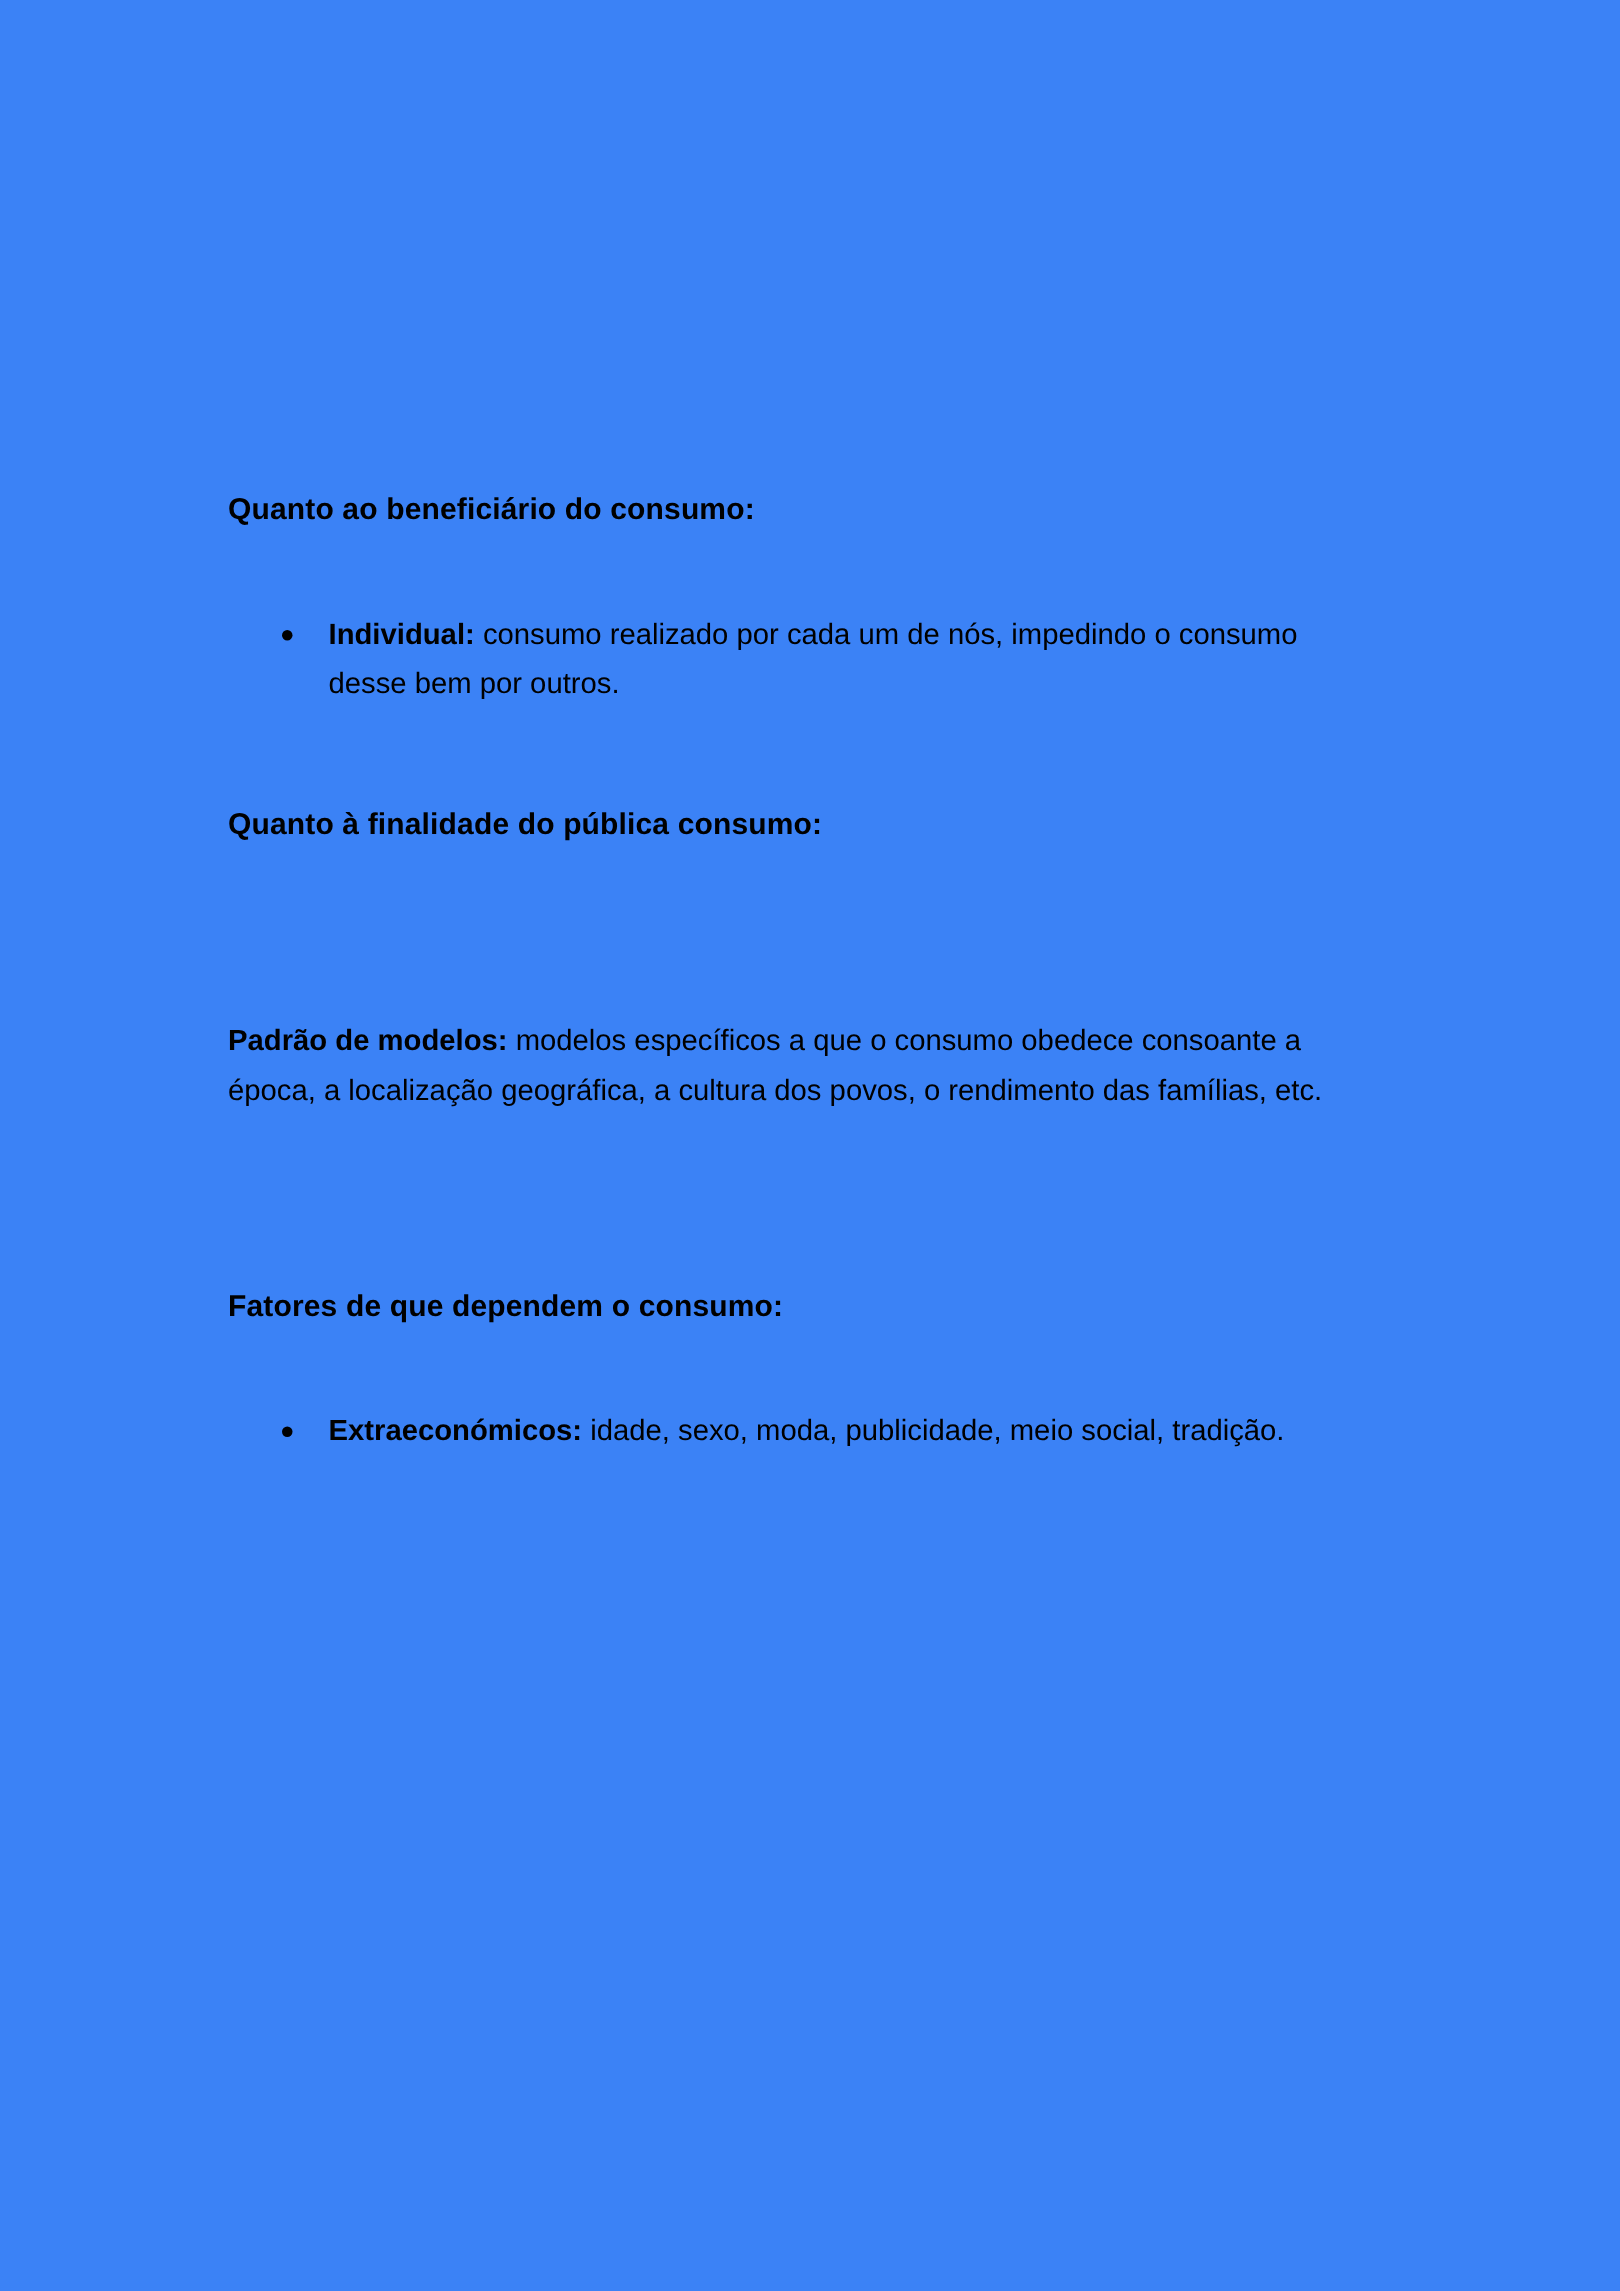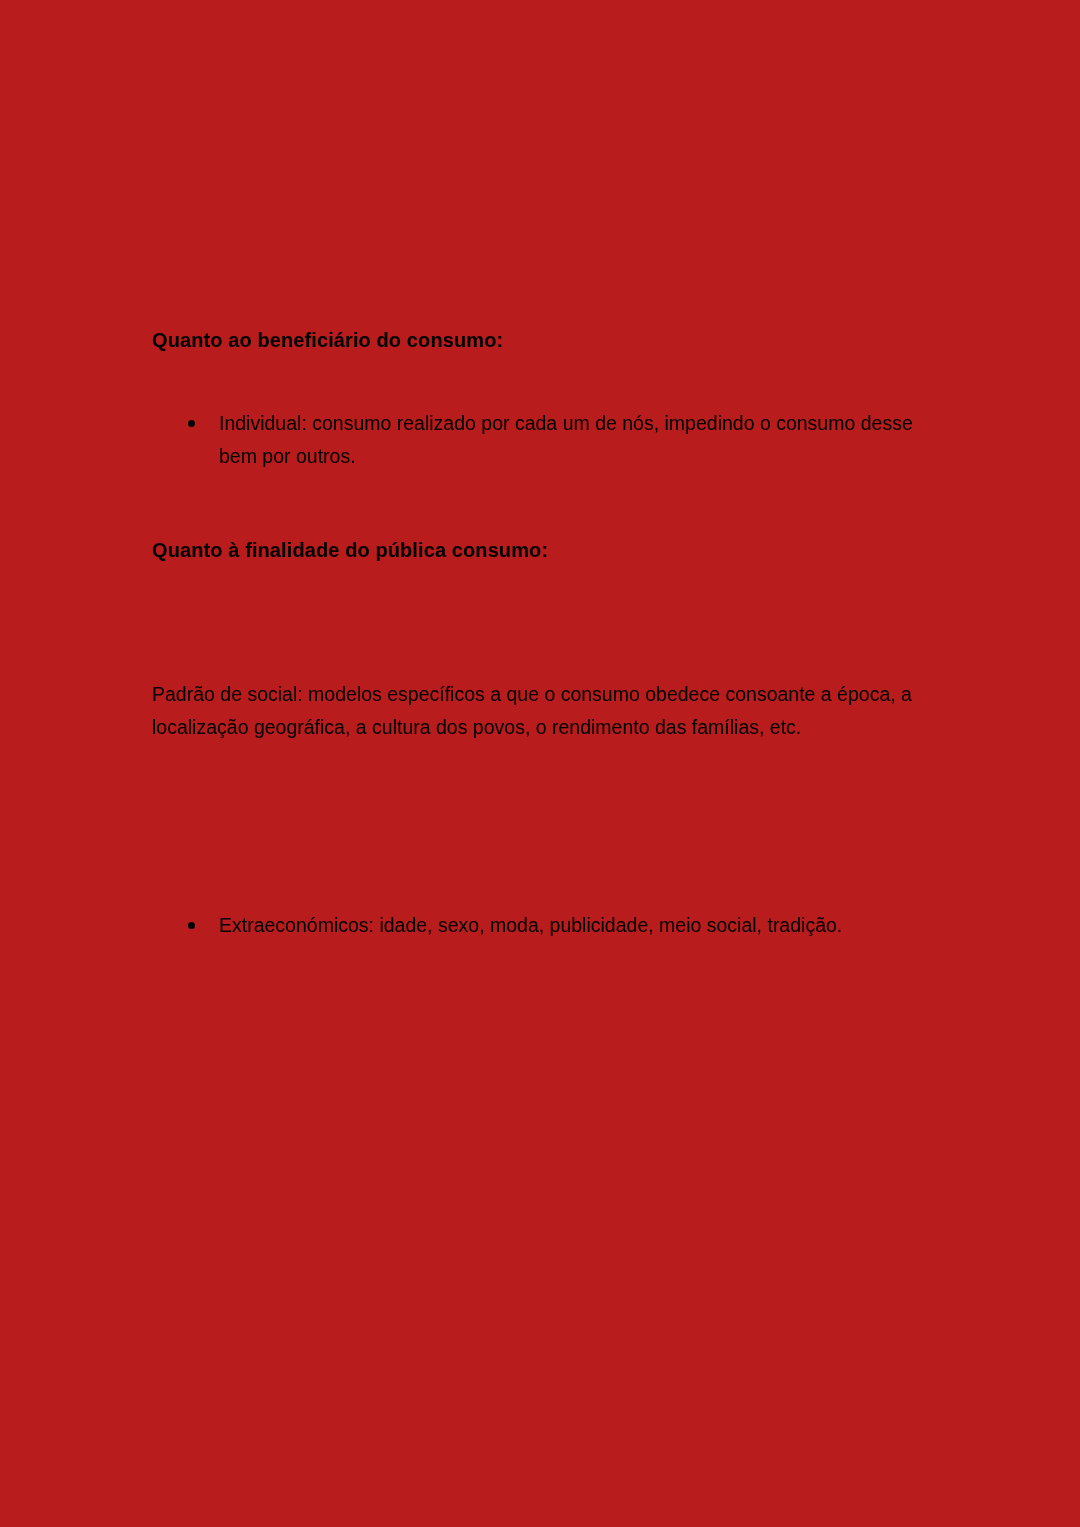--- a/index.html
+++ b/index.html
@@ -4,21 +4,21 @@
 <style>
   html, body {
     margin: 0;
     padding: 0;
     background: #ffffff;
   }
   .page {
     position: relative;
     width: 1080px;
     height: 1527px;
-    background: #b91c1c;
+    background: #3b82f6;
     margin: 0 auto;
     overflow: hidden;
     font-family: "Liberation Sans", sans-serif;
     color: #000000;
     -webkit-font-smoothing: antialiased;
   }
   .content {
     position: absolute;
     left: 152px;
     top: 326px;
@@ -51,21 +51,21 @@
     position: absolute;
     left: 36px;
     top: 13px;
     width: 7px;
     height: 7px;
     background: #000000;
     border-radius: 50%;
     display: block;
   }
   .term {
-    font-weight: normal;
+    font-weight: bold;
   }
 
   p.para {
     font-size: 19.5px;
     line-height: 33px;
     margin: 0;
     color: #000000;
   }
 
   
@@ -98,25 +98,26 @@
     <h2 class="section-heading">Quanto à finalidade do pública consumo:</h2>
 
     <div class="gap-heading-to-list2"></div>
 
     <ul class="bullets">
     </ul>
 
     <div class="gap-list-to-para"></div>
 
     <p class="para">
-      <span class="term">Padrão de social:</span><span> modelos específicos a que o consumo obedece consoante a época, a localização geográfica, a cultura dos povos, o rendimento das famílias, etc.</span>
+      <span class="term">Padrão de modelos:</span><span> modelos específicos a que o consumo obedece consoante a época, a localização geográfica, a cultura dos povos, o rendimento das famílias, etc.</span>
     </p>
 
     <div class="gap-para-to-heading"></div>
 
+    <h2 class="section-heading">Fatores de que dependem o consumo:</h2>
 
     <div class="gap-heading-to-list3"></div>
 
     <ul class="bullets">
       <li>
         <span class="bullet-dot"></span>
         <span class="term">Extraeconómicos:</span><span> idade, sexo, moda, publicidade, meio social, tradição.</span>
       </li>
     </ul>
 

